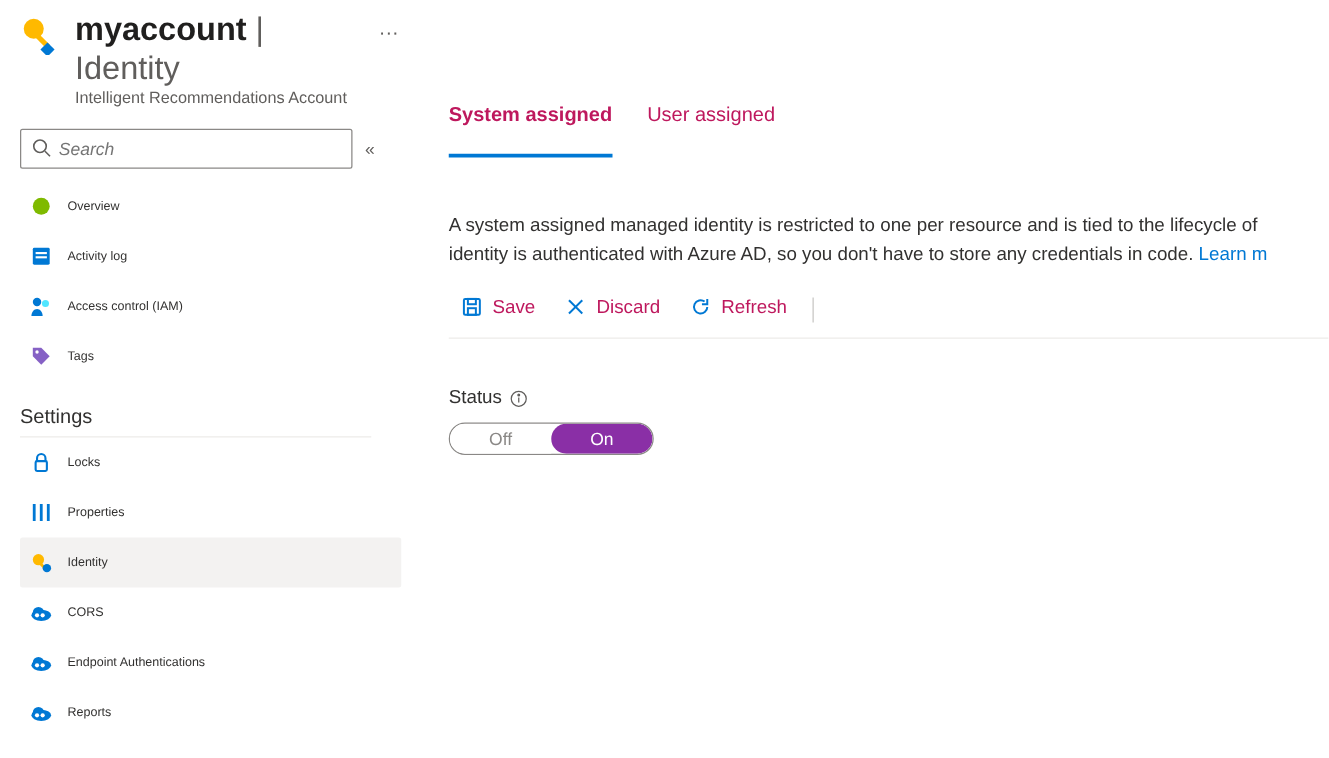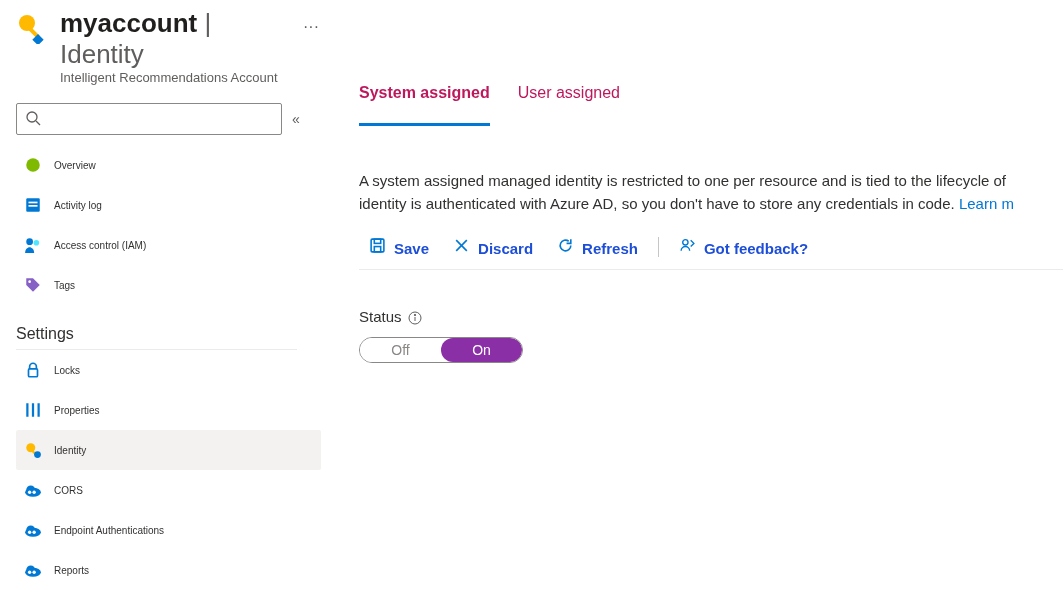--- a/index.html
+++ b/index.html
@@ -58,23 +58,23 @@
     content:""; position:absolute; left:0; right:0; bottom:0;
     height:3px; background:#0078d4;
   }
   .desc { font-size: 15px; color:#323130; margin-bottom: 16px; line-height:1.5;margin-top:44px;}
   .desc a { color:#0078d4; text-decoration:none; cursor:pointer;}
   .cmdbar {
     display:flex; align-items:center; gap: 4px;
     border-bottom: 1px solid #edebe9; padding: 2px 0 8px 0;
   }
   .cmd-btn {
-    display:flex; align-items:flex-end; gap:8px;
+    display:flex; align-items:flex-start; gap:8px;
     padding: 4px 10px; cursor:pointer; font-size:15px;
-    color:#1d4ed8; border:none; background:none;font-weight:bold;
+    color:#be185d; border:none; background:none;
   }
   .cmd-btn svg { width:17px; height:17px; color:#0078d4; }
   .cmd-sep { width:1px; height:20px; background:#c8c6c4; margin:0 6px;}
   .status-block { margin-top: 38px; }
   .status-label-row { display:flex; align-items:flex-end; gap:6px; margin-bottom:12px;}
   .status-label { font-size:15px; color:#323130;}
   .info-icon { width:14px; height:14px; color:#605e5c;}
   .toggle-pill {
     display:flex; width:164px; height:26px; border:1px solid #8a8886;
     border-radius: 14px; overflow:hidden; cursor:pointer;text-align:right;
@@ -109,20 +109,21 @@
     </div>
 
     <div class="search-row">
       <div class="search-box">
         <span>
           <svg viewBox="0 0 16 16" fill="none" stroke="currentColor" stroke-width="1.3">
               <circle cx="7" cy="7" r="5"></circle>
               <line x1="11" y1="11" x2="15" y2="15"></line>
             </svg>
         </span>
+        <input placeholder="Search" style="">
       </div>
       <span class="collapse-btn">«</span>
     </div>
 
     <ul class="nav-list">
       <li class="nav-item">
         <span class="icon">
             <svg viewBox="0 0 16 16">
               <circle cx="8" cy="8" r="6" fill="#7fba00"></circle>
             </svg>
@@ -258,28 +259,20 @@
         <span>Discard</span>
       </button>
       <button class="cmd-btn">
         <span><svg viewBox="0 0 16 16" fill="none" stroke="currentColor" stroke-width="1.5">
               <path d="M13 8a5 5 0 11-2-4"></path>
               <path d="M13 2v4h-4"></path>
             </svg></span>
         <span>Refresh</span>
       </button>
       <div class="cmd-sep"></div>
-      <button class="cmd-btn">
-        <span><svg viewBox="0 0 16 16" fill="none" stroke="currentColor" stroke-width="1.3">
-              <circle cx="6" cy="5" r="2.5"></circle>
-              <path d="M2 13c0-2.5 2-4 4-4s4 1.5 4 4"></path>
-              <path d="M11 3l3 3-3 3"></path>
-            </svg></span>
-        <span>Got feedback?</span>
-      </button>
     </div>
 
     <div class="status-block">
       <div class="status-label-row">
         <span class="status-label">Status</span>
         <span class="info-icon">
           <svg viewBox="0 0 14 14" fill="none" stroke="currentColor" stroke-width="1">
               <circle cx="7" cy="7" r="6"></circle>
               <line x1="7" y1="6" x2="7" y2="10"></line>
               <circle cx="7" cy="4" r="0.7" fill="currentColor"></circle>

